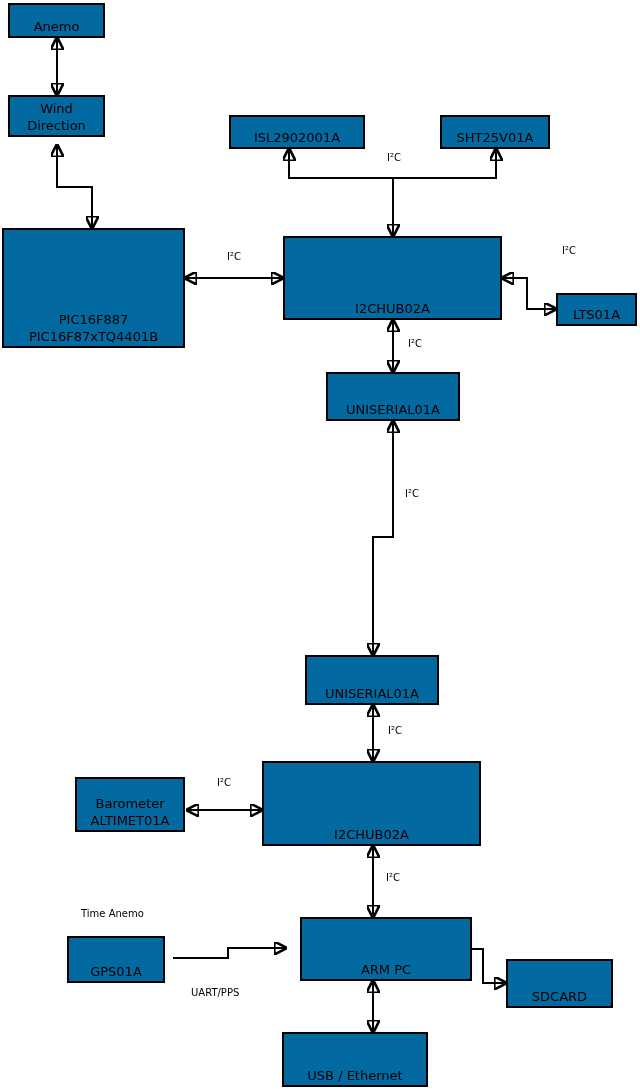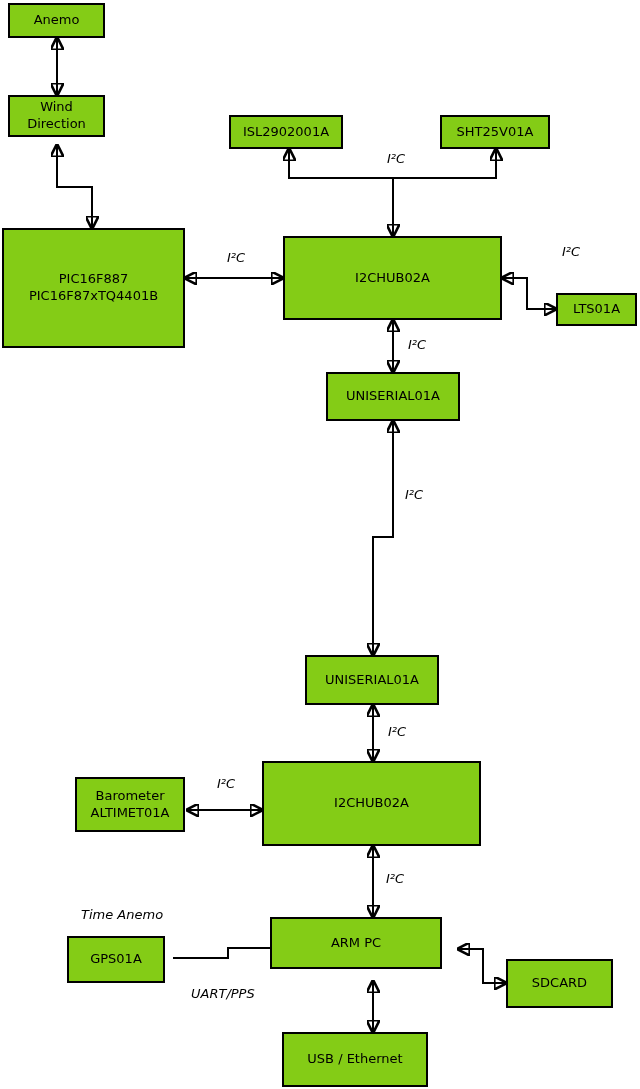--- a/index.html
+++ b/index.html
@@ -4,26 +4,26 @@
 <style>
   html,body{margin:0;padding:0;background:#ffffff;}
   .canvas{
     position:relative;width:640px;height:1089px;background:#ffffff;
     font-family:"DejaVu Sans","Liberation Sans",sans-serif;color:#000;
     overflow:hidden;
   }
   .wires{position:absolute;left:0;top:0;width:640px;height:1089px;}
   .wires path{stroke:#000;stroke-width:2;fill:none;}
   .node{
-    position:absolute;box-sizing:border-box;border:2px solid #000;background:#84cc16;
-    display:flex;flex-direction:column;align-items:center;justify-content:center;
+    position:absolute;box-sizing:border-box;border:2px solid #000;background:#0369a1;
+    display:flex;flex-direction:column;align-items:center;justify-content:flex-end;
     font-size:13px;line-height:1.3;text-align:center;
   }
   .elabel{
-    position:absolute;font-size:13px;line-height:1.15;white-space:nowrap;font-style:italic;
+    position:absolute;font-size:10px;line-height:1.15;white-space:nowrap;
   }
 </style>
 </head>
 <body>
 
 <div class="canvas">
 
   <svg class="wires" viewBox="0 0 640 1089" xmlns="http://www.w3.org/2000/svg">
     <defs>
       <marker id="ah" viewBox="0 0 10 10" refX="9" refY="5" markerWidth="6.5" markerHeight="6.5" orient="auto-start-reverse">
@@ -53,21 +53,21 @@
   <div class="node" style="left:8px;top:95px;width:97px;height:42px">
     <span>Wind</span>
     <span>Direction</span>
   </div>
 
   <div class="node" style="left:2px;top:228px;width:183px;height:120px">
     <span>PIC16F887</span>
     <span>PIC16F87xTQ4401B</span>
   </div>
 
-  <div class="node" style="left:229px;top:115px;width:114px;height:34px">
+  <div class="node" style="left:229px;top:115px;width:136px;height:34px">
     <span>ISL2902001A</span>
   </div>
 
   <div class="node" style="left:440px;top:115px;width:110px;height:34px">
     <span>SHT25V01A</span>
   </div>
 
   <div class="node" style="left:283px;top:236px;width:219px;height:84px">
     <span>I2CHUB02A</span>
   </div>
@@ -90,21 +90,21 @@
   </div>
 
   <div class="node" style="left:262px;top:761px;width:219px;height:85px">
     <span>I2CHUB02A</span>
   </div>
 
   <div class="node" style="left:67px;top:936px;width:98px;height:47px">
     <span>GPS01A</span>
   </div>
 
-  <div class="node" style="left:270px;top:917px;width:172px;height:52px">
+  <div class="node" style="left:300px;top:917px;width:172px;height:64px">
     <span>ARM PC</span>
   </div>
 
   <div class="node" style="left:506px;top:959px;width:107px;height:49px">
     <span>SDCARD</span>
   </div>
 
   <div class="node" style="left:282px;top:1032px;width:146px;height:55px">
     <span>USB / Ethernet</span>
   </div>

